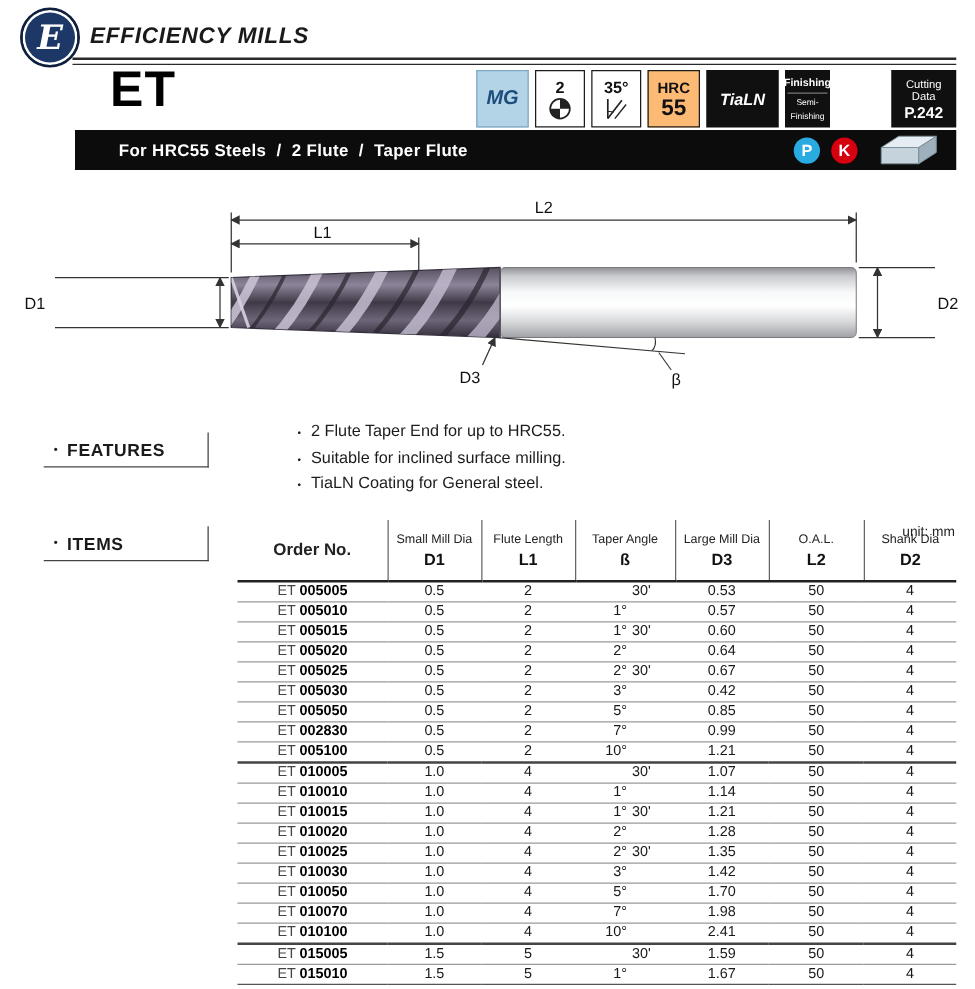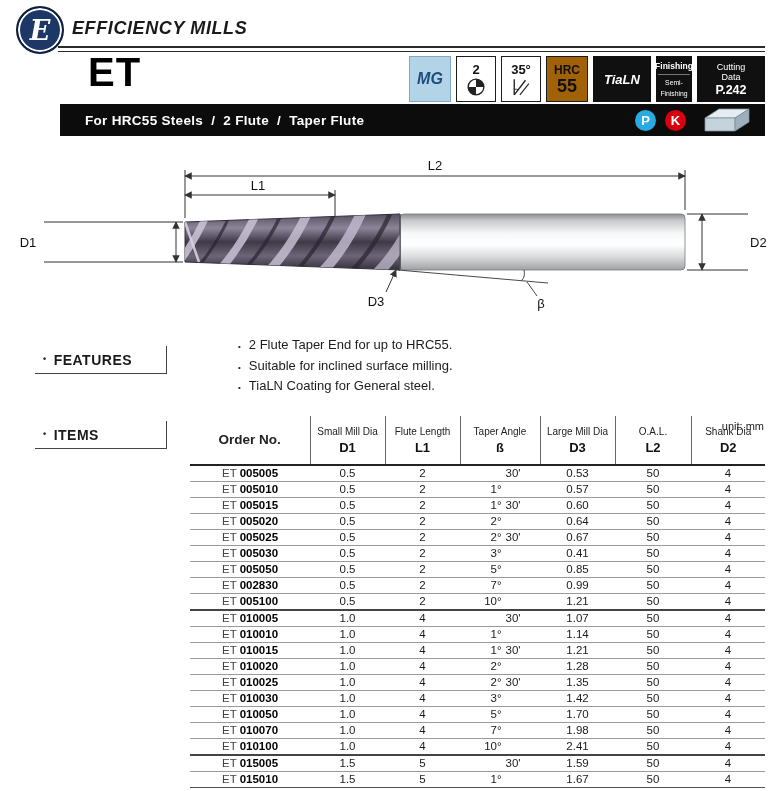--- a/index.html
+++ b/index.html
@@ -17,35 +17,35 @@
     border-top:2px solid #2a2a2a;border-bottom:1px solid #2a2a2a;}
   .model-title{position:absolute;left:88px;top:50px;font-size:40px;font-weight:800;color:#000;letter-spacing:1px;}
 
   
   .badges{position:absolute;right:15px;top:56px;height:46px;display:flex;gap:5px;align-items:stretch;}
   .badge{display:flex;flex-direction:column;align-items:center;justify-content:center;box-sizing:border-box;}
   .badge-mg{width:42px;background:var(--mg_bg,#b3d4e6);color:var(--mg_text,#1c4d7d);
     border:1px solid #7fa8c2;font-weight:bold;font-style:italic;font-size:16px;}
   .badge-outline{width:40px;background:#fff;border:1.5px solid #1c1c1c;gap:2px;}
   .badge-outline .bnum{font-weight:bold;font-size:13px;line-height:13px;}
-  .badge-hrc{width:42px;background:#a16207;border:1.5px solid #1c1c1c;}
+  .badge-hrc{width:42px;background:#fdba74;border:1.5px solid #1c1c1c;}
   .badge-hrc .hrc{font-weight:bold;font-size:12px;line-height:14px;}
   .badge-hrc .h55{font-weight:bold;font-size:18px;line-height:18px;}
   .badge-dark{background:#101010;color:#fff;}
   .badge-tialn{width:58px;font-weight:bold;font-style:italic;font-size:13px;}
   .badge-finish{width:36px;}
   .badge-finish .f1{font-size:8.5px;font-weight:bold;line-height:12px;}
   .badge-finish .f2{font-size:6.8px;line-height:11px;border-top:1px solid #777;padding-top:2px;margin-top:2px;width:90%;text-align:center;}
-  .badge-cut{width:68px;}
+  .badge-cut{width:52px;margin-left:44px;}
   .badge-cut .c1{font-size:9px;line-height:10px;}
   .badge-cut .c3{font-size:12.5px;font-weight:bold;line-height:14px;margin-top:1px;}
 
   
   .banner{position:absolute;left:60px;right:15px;top:104px;height:32px;background:var(--banner_bg,#0c0c0c);
-    display:flex;align-items:center;padding-left:25px;box-sizing:border-box;}
+    display:flex;align-items:center;padding-left:35px;box-sizing:border-box;}
   .banner-text{color:#fff;font-weight:bold;font-size:13.5px;letter-spacing:.3px;white-space:pre;}
   .banner-badges{margin-left:auto;display:flex;align-items:center;gap:9px;padding-right:4px;}
   .circle-badge{width:21px;height:21px;border-radius:50%;color:#fff;font-weight:bold;font-size:13px;
     display:flex;align-items:center;justify-content:center;}
   .p-circle{background:var(--p_badge,#29abe2);}
   .k-circle{background:var(--k_badge,#d7000f);}
   .workpiece{margin:0 6px 0 4px;}
 
   
   .diagram{position:absolute;left:0;top:148px;width:780px;height:185px;}
@@ -369,21 +369,21 @@
         <tr>
           <td class="c-order"><span class="et">ET </span><span class="code">005030</span></td>
           <td>0.5</td>
           <td>2</td>
           <td>
             <div class="taper">
               <span class="deg">3°</span>
               <span class="min"></span>
             </div>
           </td>
-          <td>0.41</td>
+          <td>0.42</td>
           <td>50</td>
           <td>4</td>
         </tr>
         <tr>
           <td class="c-order"><span class="et">ET </span><span class="code">005050</span></td>
           <td>0.5</td>
           <td>2</td>
           <td>
             <div class="taper">
               <span class="deg">5°</span>

